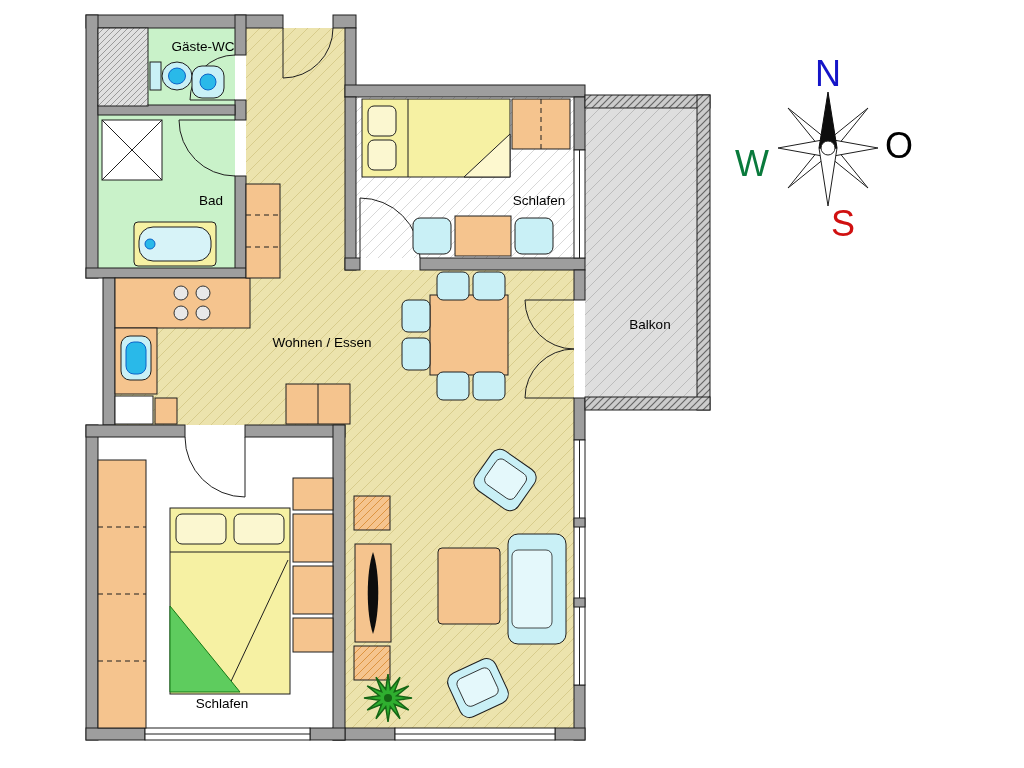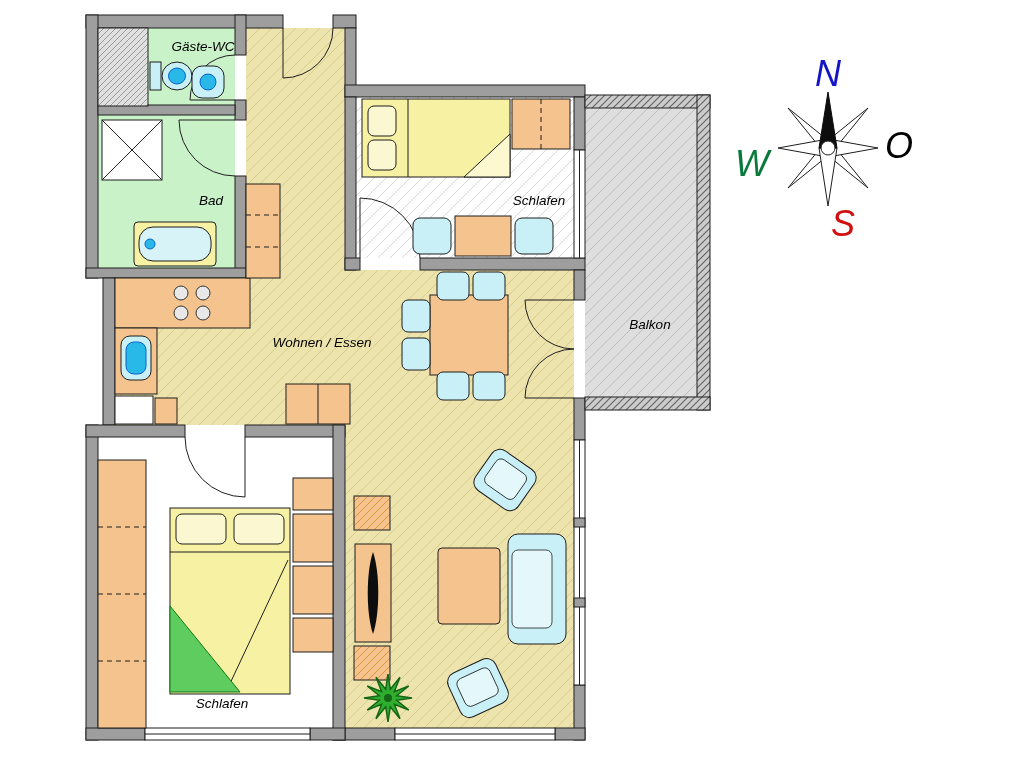--- a/index.html
+++ b/index.html
@@ -1,17 +1,17 @@
 <!DOCTYPE html>
 <html><head>
 <meta charset="utf-8">
 <style>
   html,body{margin:0;padding:0;background:#ffffff;}
   .stage{position:relative;width:1024px;height:768px;background:#ffffff;overflow:hidden;
-         font-family:"Liberation Sans",sans-serif;font-style:italic;}
+         font-family:"Liberation Sans",sans-serif;}
   svg{position:absolute;left:0;top:0;}
   .wall{fill:#9e9e9e;stroke:#1f1f1f;stroke-width:1;}
   .wall-hatch{fill:url(#wallHatch);stroke:#1f1f1f;stroke-width:1;}
   .floor-living{fill:url(#beigeHatch);stroke:none;}
   .floor-bath{fill:#c9f2c9;stroke:none;}
   .floor-lite{fill:url(#liteHatch);stroke:none;}
   .floor-balcony{fill:url(#grayHatch);stroke:none;}
   .floor-white{fill:#ffffff;stroke:none;}
   .wood{fill:#f5c48e;stroke:#1f1f1f;stroke-width:1;}
   .wood-hatch{fill:url(#orangeHatch);stroke:#1f1f1f;stroke-width:1;}

